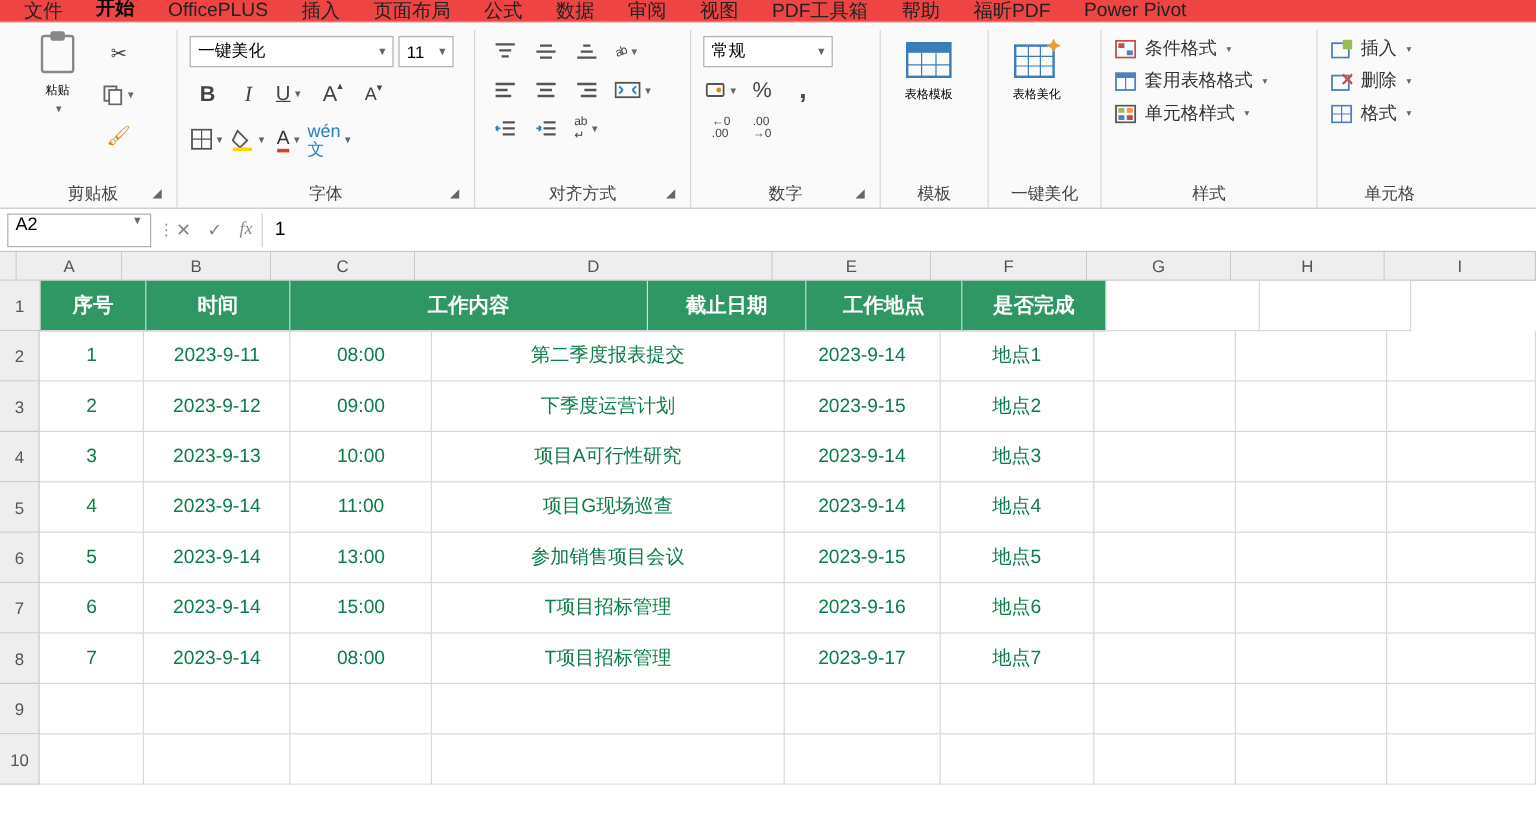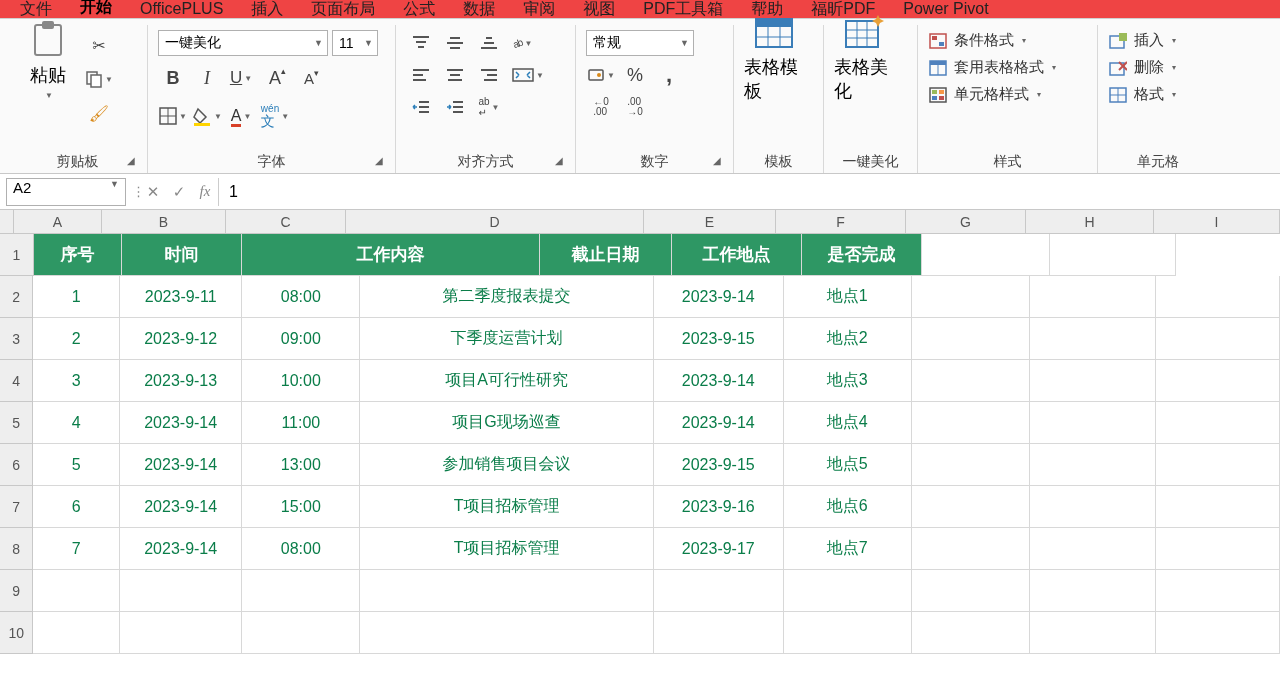--- a/index.html
+++ b/index.html
@@ -14,21 +14,21 @@
 .ribbon { display: flex; height: 155px; border-bottom: 1px solid #c8c8c8; background: #fafafa; padding: 6px 0 0 8px; position: relative; }
 .group { border-right: 1px solid #d8d8d8; padding: 2px 10px 0 10px; display: flex; flex-direction: column; height: 148px; position: relative; }
 .group-label { position: absolute; bottom: 2px; left: 0; right: 0; text-align: center; font-size: 14px; color: #444; }
 .group-launcher { position: absolute; bottom: 4px; right: 6px; width: 14px; height: 14px; font-size: 10px; color: #666; }
 .row { display: flex; align-items: center; gap: 4px; height: 32px; }
 .row3 { display: flex; align-items: center; gap: 4px; height: 38px; }
 .btn { background: #fff0; border: none; display: inline-flex; align-items: center; justify-content: center; width: 30px; height: 28px; cursor: pointer; font-size: 16px; color: #444; }
 .btn.wide { width: 40px; }
 .btn-lg { width: 60px; height: 64px; display: flex; flex-direction: column; align-items: center; justify-content: center; gap: 4px; cursor: pointer; }
 .btn-lg .icon { font-size: 30px; }
-.btn-lg .lbl { font-size: 18px; }
+.btn-lg .lbl { font-size: 10px; }
 .btn-split { display: inline-flex; align-items: center; }
 .dropdown-arrow { font-size: 8px; color: #666; margin-left: 2px; }
 .select-box { height: 26px; border: 1px solid #b0b0b0; background: #fff; font-size: 14px; padding: 2px 16px 2px 6px; position: relative; display: flex; align-items: center; }
 .select-box .arr { position: absolute; right: 4px; font-size: 9px; color: #666; }
 .styles-list { display: flex; flex-direction: column; gap: 8px; padding-top: 4px; }
 .style-link { display: flex; align-items: center; gap: 6px; font-size: 15px; color: #333; cursor: pointer; }
 .style-link .icon { width: 20px; height: 18px; display: inline-flex; align-items: center; justify-content: center; font-size: 16px; }
 
 
 .formulabar { display: flex; align-items: center; height: 36px; border-bottom: 1px solid #c8c8c8; background: #fff; }
@@ -157,21 +157,21 @@
       </span>
       <span class="btn btn-split">
         <span style="color:#333; position:relative;">
           <span style="font-size:16px;">A</span>
           <span style="position:absolute;left:0;right:0;bottom:-2px;height:3px;background:#d84028;display:block;"></span>
         </span>
         <span class="dropdown-arrow">▼</span>
       </span>
       <span class="btn btn-split">
         <span style="display:flex;flex-direction:column;line-height:1;color:#2a7db8;">
-          <span style="font-size:10px;">wén</span>
+          <span style="font-size:15px;">wén</span>
           <span style="font-size:14px;">文</span>
         </span>
         <span class="dropdown-arrow">▼</span>
       </span>
     </div>
     <div class="group-label">字体</div>
     <div class="group-launcher">◢</div>
   </div>
 
   <div class="group" style="width:180px">

